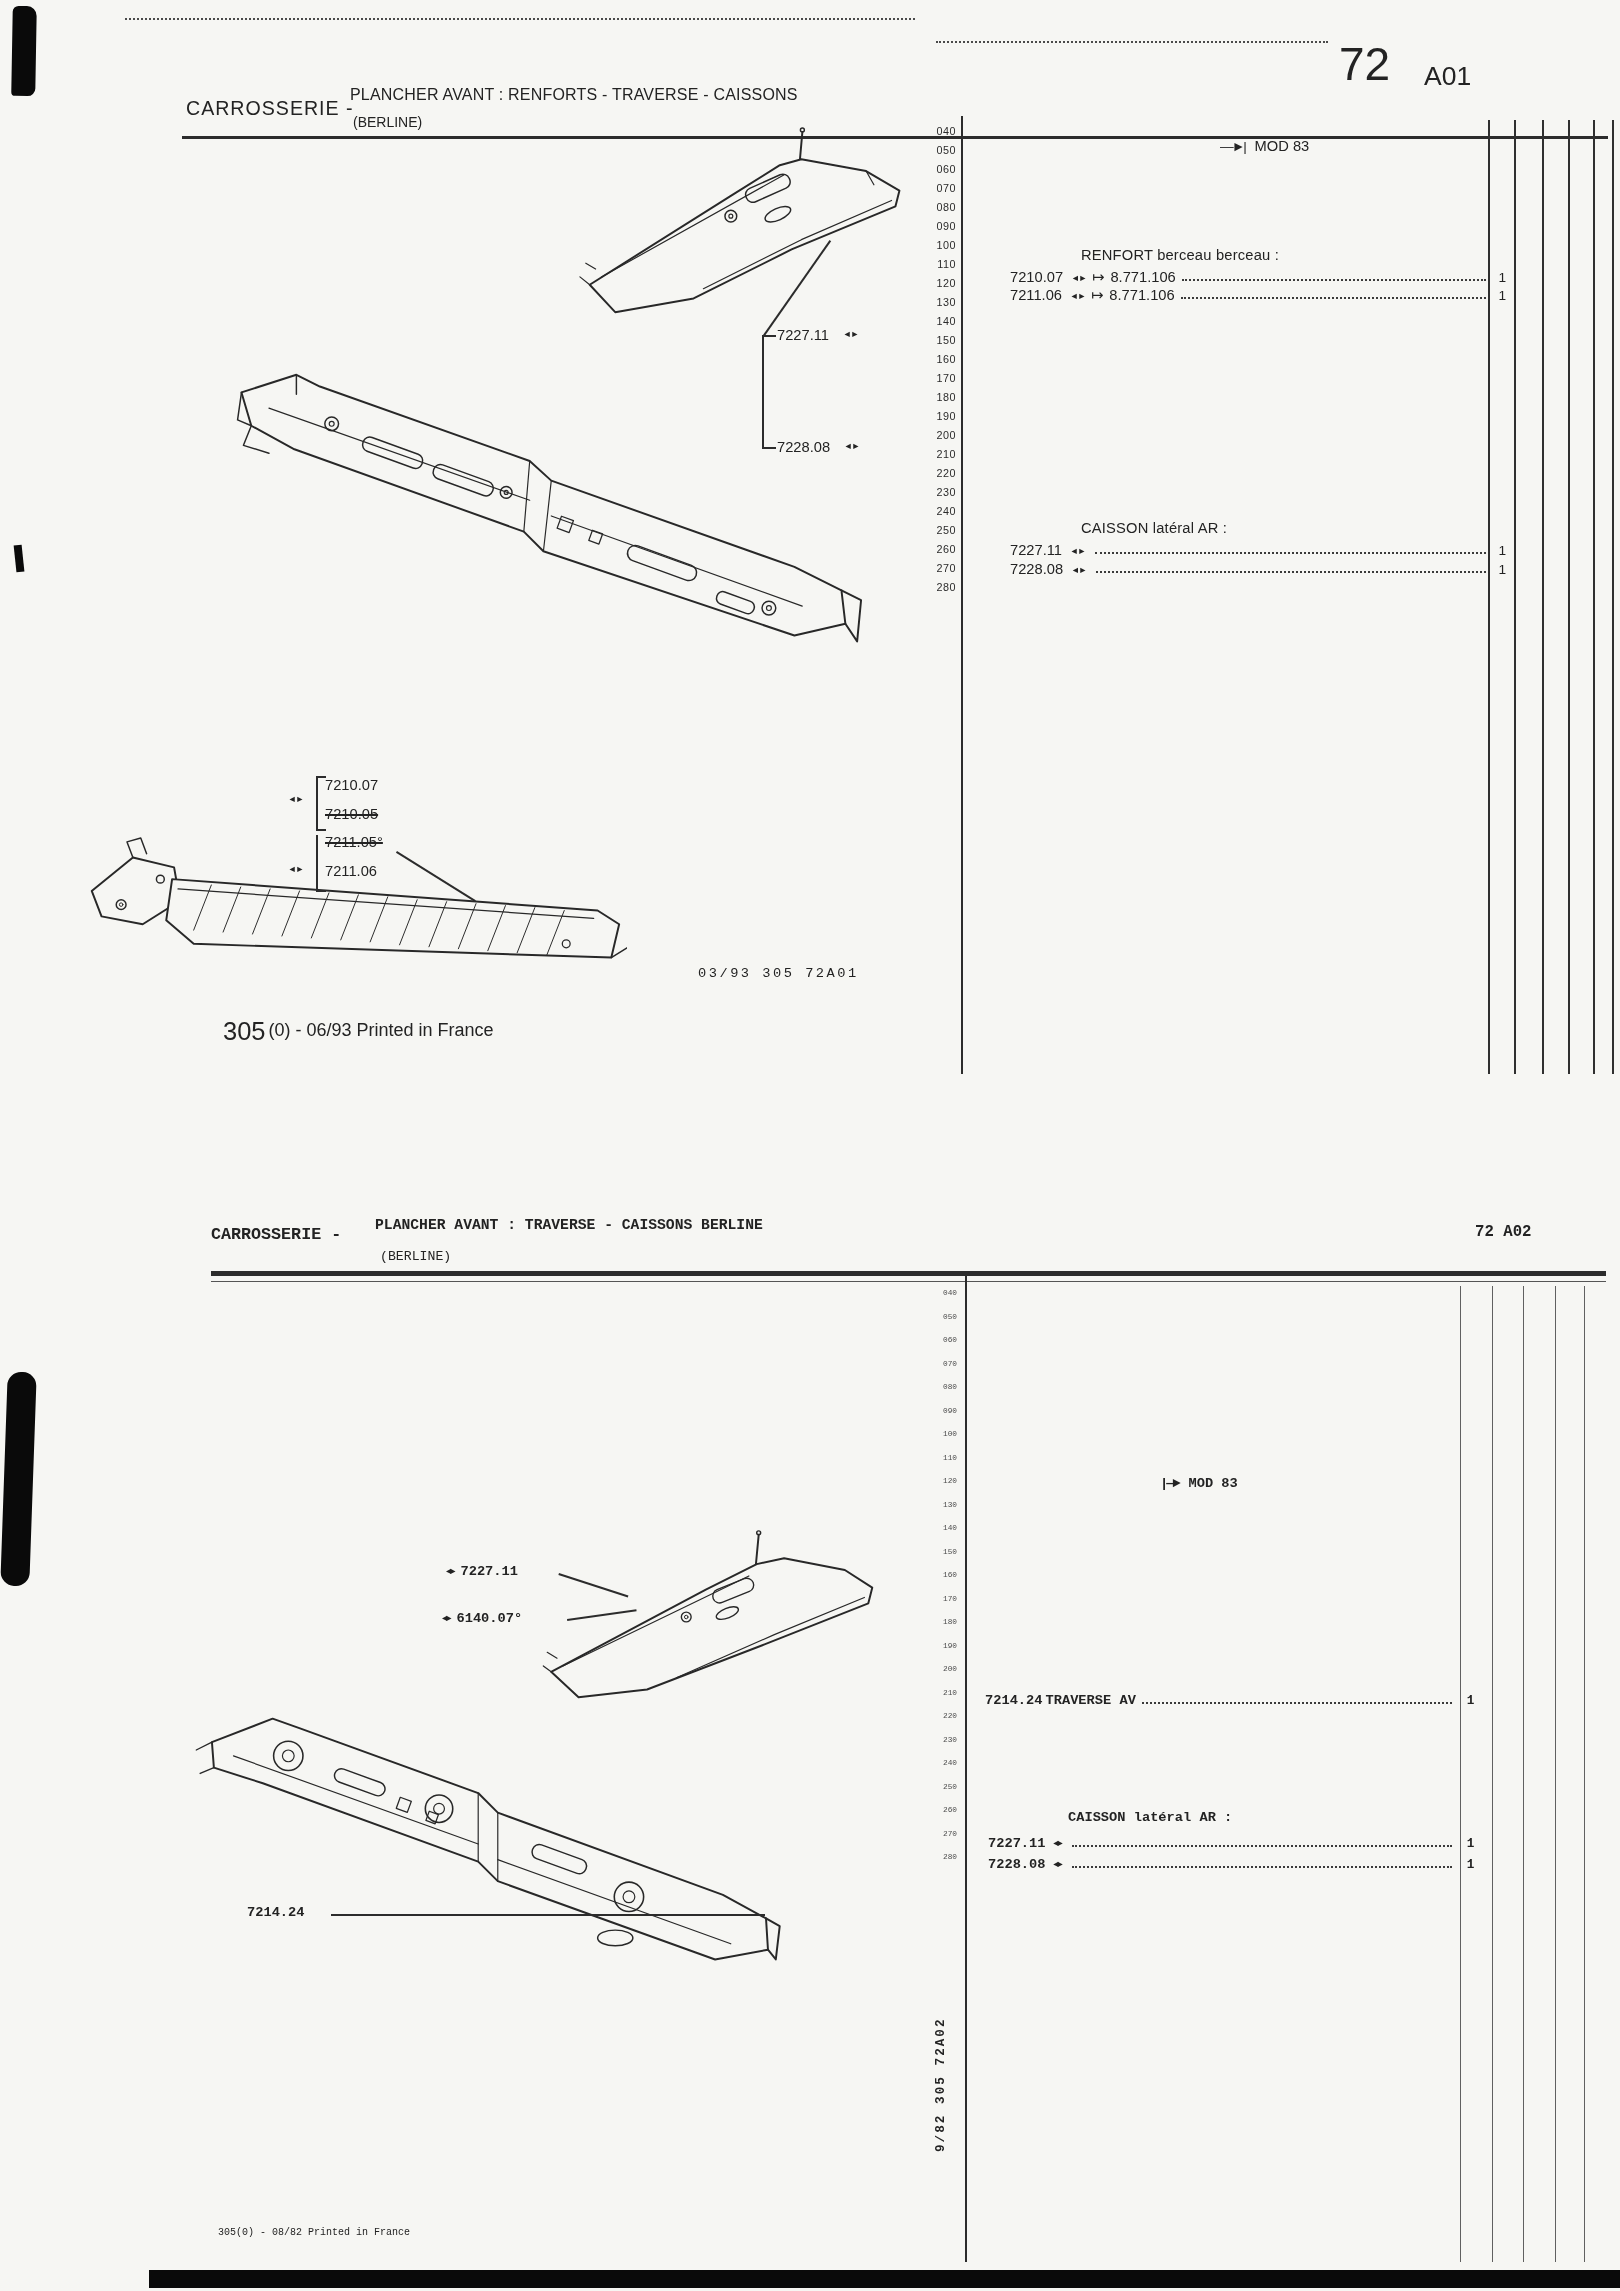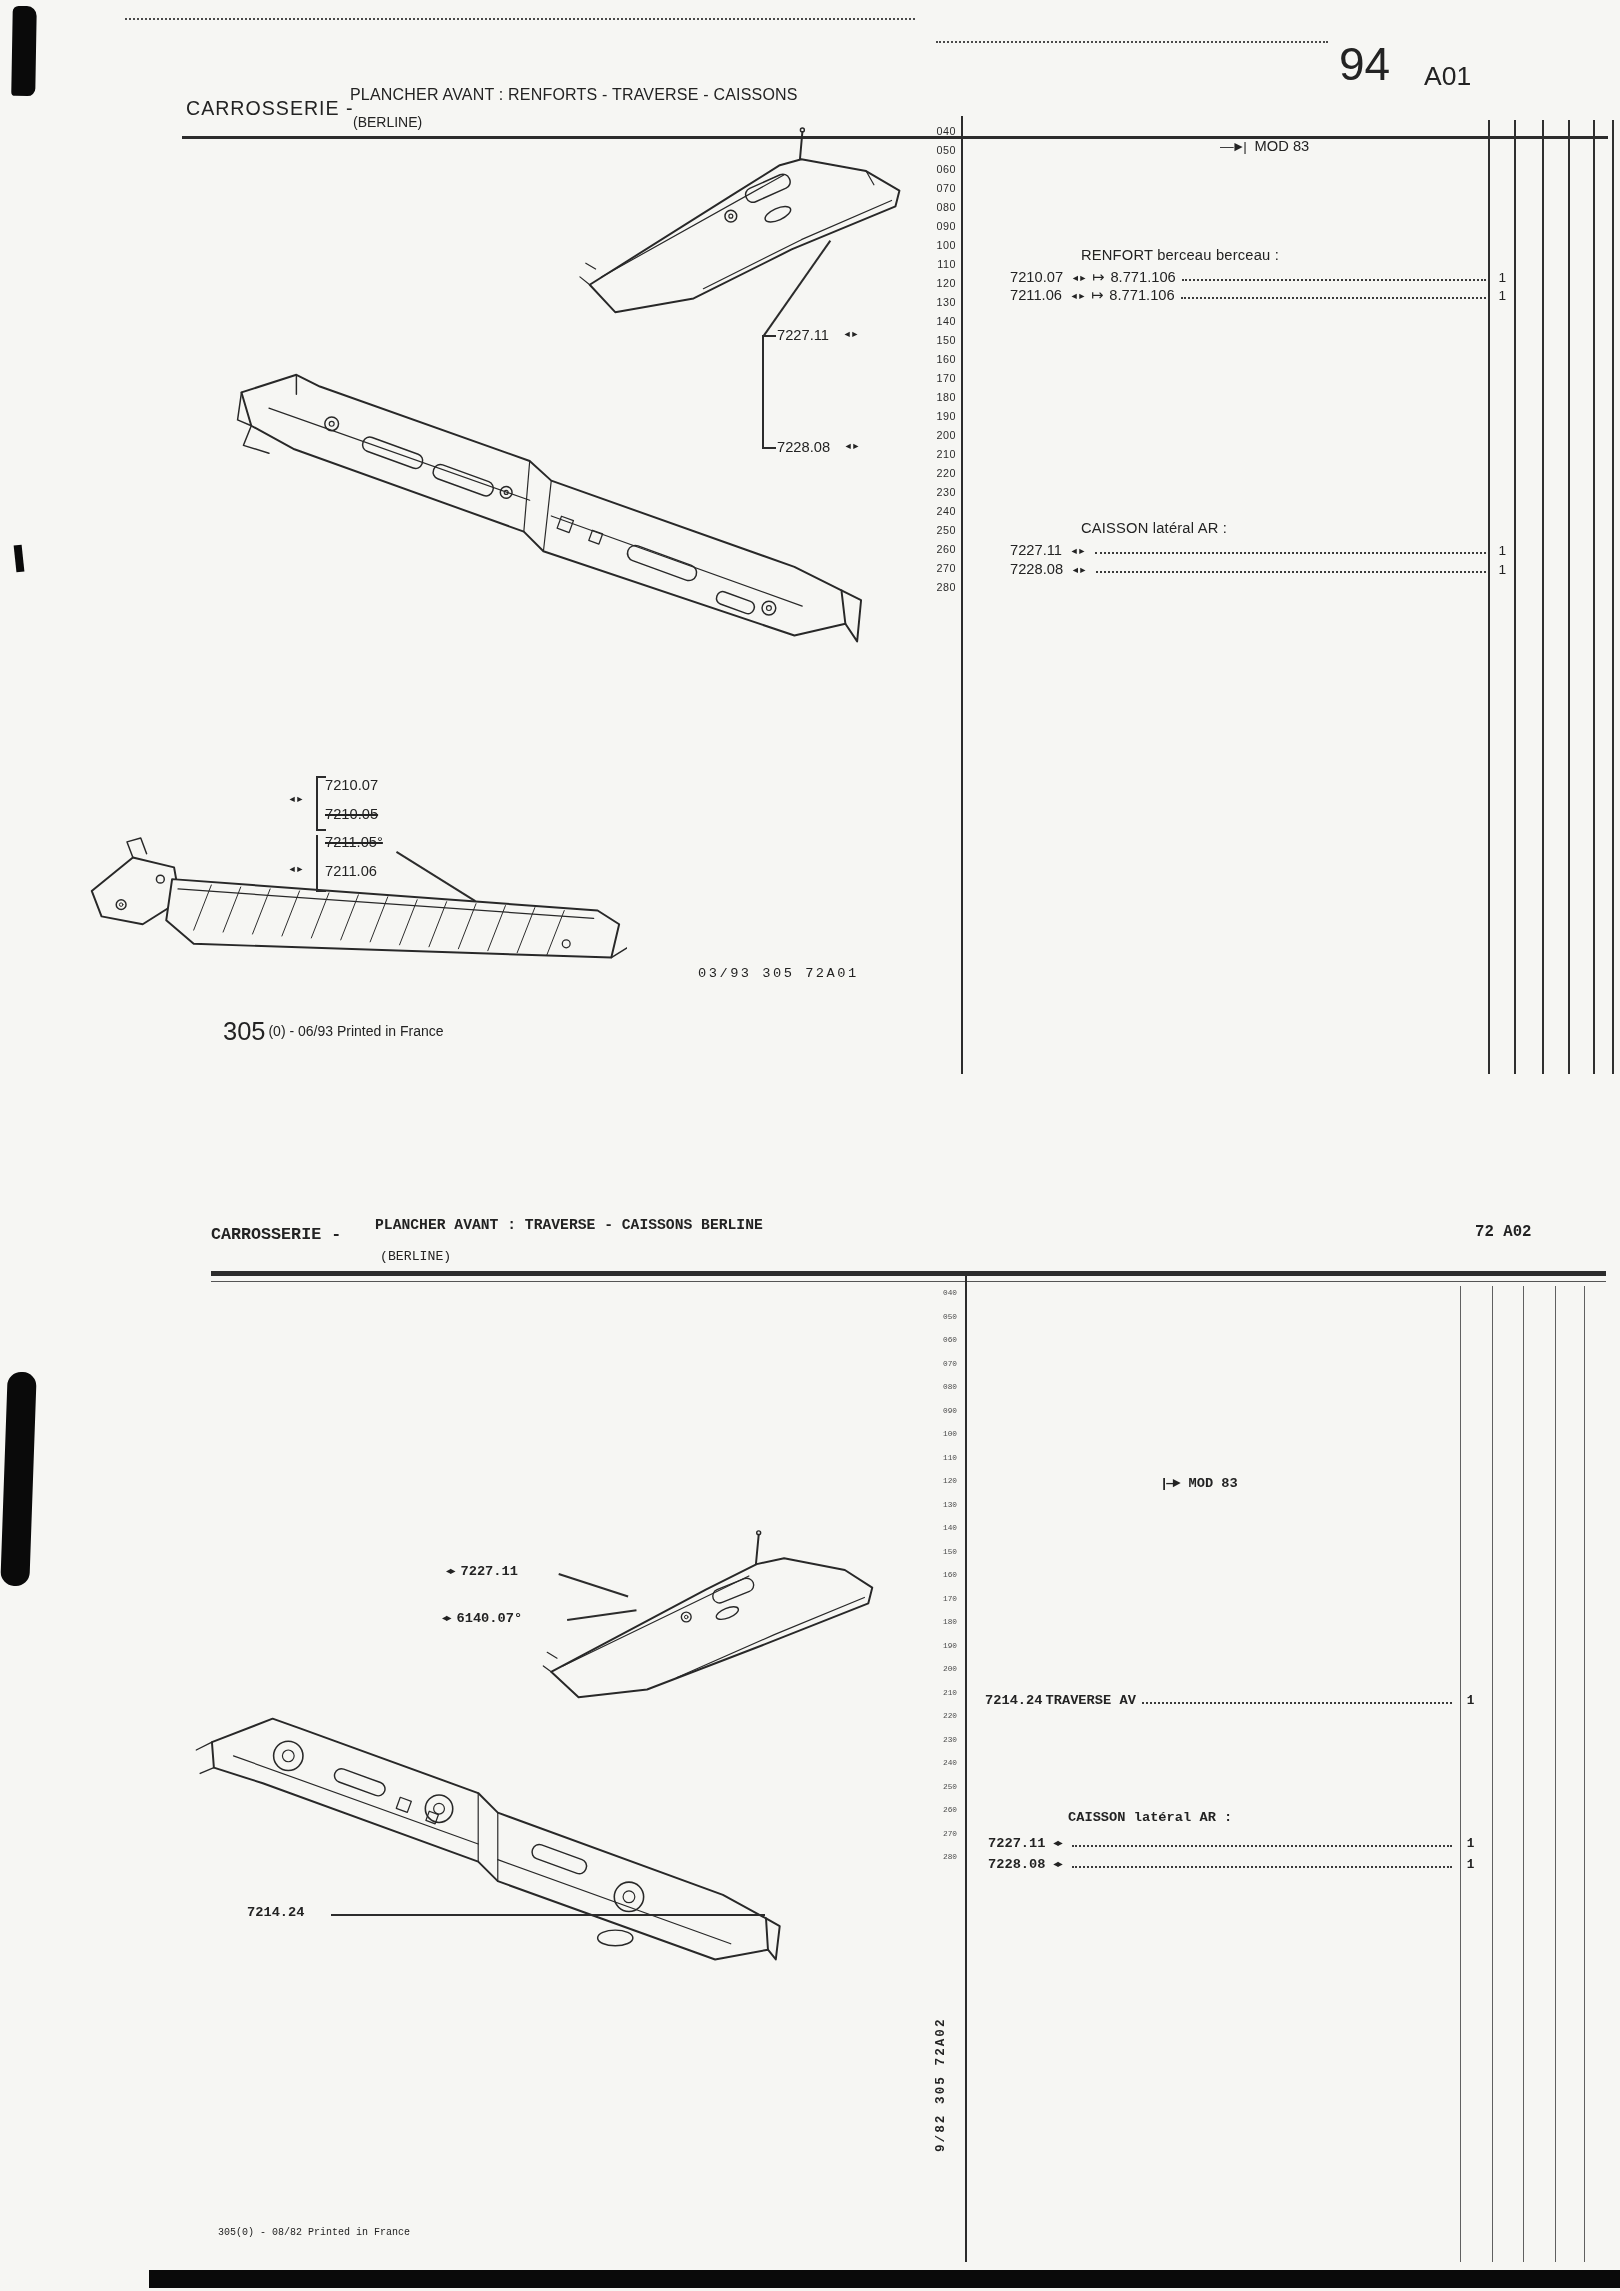--- a/index.html
+++ b/index.html
@@ -38,40 +38,40 @@
 
   .mod { position:absolute; display:flex; align-items:center; gap:9.8px; font-size:14.7px; }
   .mod-m { position:absolute; display:flex; align-items:center; gap:9.8px;
            font-family:"Liberation Mono",monospace; font-weight:700; font-size:13.7px; }
   .mod-icon { letter-spacing:-2px; font-size:13.7px; }
 
   .side-code { position:absolute; transform:rotate(-90deg); transform-origin:0 0; white-space:nowrap;
                font-family:"Liberation Mono",monospace; font-weight:700; font-size:12.7px; letter-spacing:2px; }
   .footer-a01 { position:absolute; display:flex; align-items:center; gap:2.9px; }
   .f-num { font-size:25.5px; line-height:1; }
-  .f-rest { font-size:14px; line-height:1.2; margin-bottom:1px; }
+  .f-rest { font-size:18px; line-height:1.2; margin-bottom:1px; }
   .artifact { position:absolute; background:#0a0a0a; }
   svg { position:absolute; }
 </style>
 </head>
 <body>
 
 <div class="page">
 
   <div class="artifact" style="left:11.8px;top:5.9px;width:23.5px;height:90px;border-radius:5.9px 9.8px 7.8px 3.9px;transform:rotate(1deg)"></div>
   <div class="artifact" style="left:14.7px;top:545px;width:7.8px;height:26.5px;transform:rotate(-6deg)"></div>
   <div class="artifact" style="left:3.9px;top:1372px;width:29px;height:214px;border-radius:13.7px;transform:rotate(2deg)"></div>
   <div class="artifact" style="left:149px;top:2270px;width:1471px;height:17.6px"></div>
   <div class="dots" style="left:125px;top:17.6px;width:790px"></div>
   <div class="dots" style="left:936px;top:41px;width:392px"></div>
 
   <span class="abs" style="left:186px;top:97px;font-size:19.6px;letter-spacing:1px">CARROSSERIE -</span>
   <span class="abs" style="left:350px;top:86px;font-size:16px;letter-spacing:0.2px">PLANCHER AVANT : RENFORTS - TRAVERSE - CAISSONS</span>
   <span class="abs" style="left:353px;top:114px;font-size:14px">(BERLINE)</span>
-  <span class="abs" style="left:1339px;top:41px;font-size:46px;line-height:1">94</span>
+  <span class="abs" style="left:1339px;top:41px;font-size:46px;line-height:1">72</span>
   <span class="abs" style="left:1424px;top:61px;font-size:26.5px">A01</span>
   <div class="ln" style="left:182px;top:136px;width:1426px;height:2.9px"></div>
   <div class="ln" style="left:961px;top:116px;width:2px;height:958px"></div>
 
   <div class="strip" style="left:882px;top:122px;width:74px">
 
   <span class="idx">040</span>
       <span class="idx">050</span>
       <span class="idx">060</span>
       <span class="idx">070</span>

